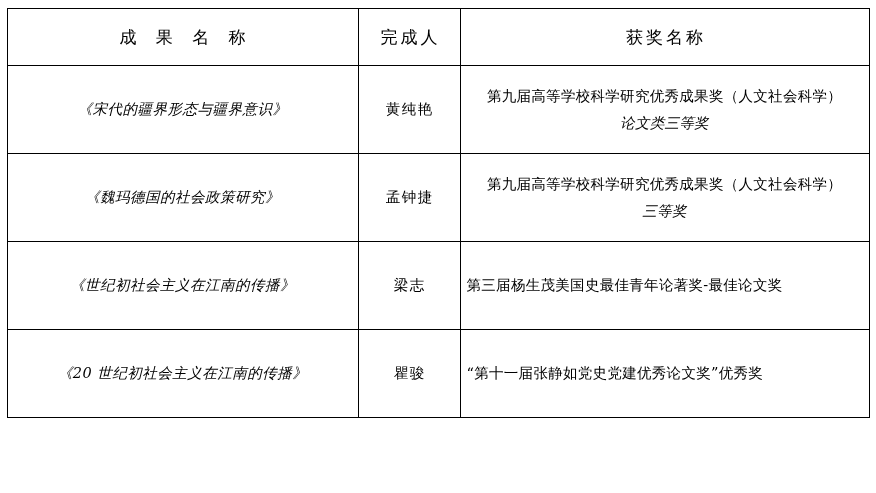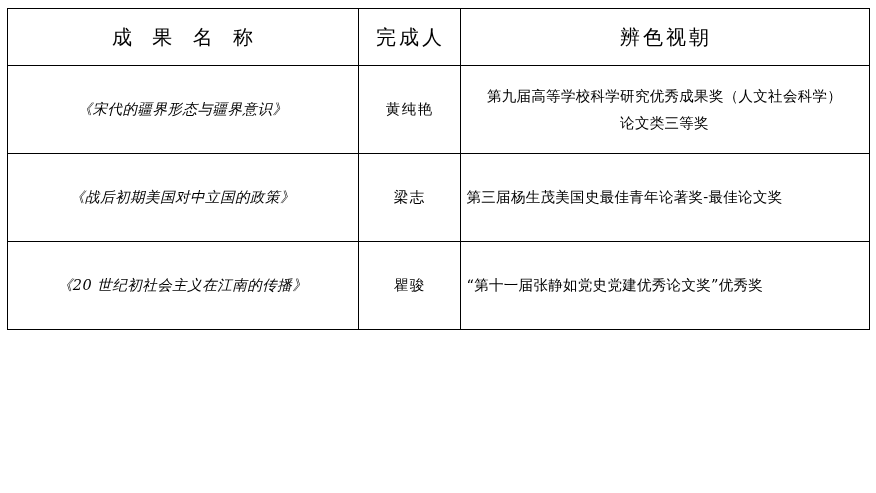--- a/index.html
+++ b/index.html
@@ -35,21 +35,21 @@
     font-weight: normal;
   }
   
   col.c1 { width: 351px; }
   col.c2 { width: 102px; }
   col.c3 { width: 409px; }
 
   thead th {
     height: 56px;
     text-align: center;
-    font-size: 20px;
+    font-size: 17px;
     letter-spacing: 4px;
     font-family: "DejaVu Serif", "Liberation Serif", serif;
   }
   thead th.h-name {
     letter-spacing: 7px;
     text-indent: 7px;
   }
   thead th.h-person {
     letter-spacing: 3px;
     text-indent: 3px;
@@ -77,50 +77,59 @@
     text-align: center;
     padding-left: 8px;
     padding-right: 8px;
     letter-spacing: 0.3px;
   }
   td.col-award.center {
     text-align: left;
   }
   .award-line2 {
     display: block;
+    font-style: italic;
   }
 </style>
 </head>
 <body>
 
 <div class="page">
   <table class="award-table">
     <colgroup>
       <col class="c1">
       <col class="c2">
       <col class="c3">
     </colgroup>
     <thead>
       <tr>
         <th class="h-name">成 果 名 称</th>
         <th class="h-person">完成人</th>
-        <th class="h-award">辨色视朝</th>
+        <th class="h-award">获奖名称</th>
       </tr>
     </thead>
     <tbody>
       <tr>
         <td class="col-title">《宋代的疆界形态与疆界意识》</td>
         <td class="col-person">黄纯艳</td>
         <td class="col-award">
           <span>第九届高等学校科学研究优秀成果奖（人文社会科学）</span>
           <span class="award-line2">论文类三等奖</span>
         </td>
       </tr>
       <tr>
-        <td class="col-title">《战后初期美国对中立国的政策》</td>
+        <td class="col-title">《魏玛德国的社会政策研究》</td>
+        <td class="col-person">孟钟捷</td>
+        <td class="col-award">
+          <span>第九届高等学校科学研究优秀成果奖（人文社会科学）</span>
+          <span class="award-line2">三等奖</span>
+        </td>
+      </tr>
+      <tr>
+        <td class="col-title">《世纪初社会主义在江南的传播》</td>
         <td class="col-person">梁志</td>
         <td class="col-award center">
           <span>第三届杨生茂美国史最佳青年论著奖-最佳论文奖</span>
         </td>
       </tr>
       <tr>
         <td class="col-title">《20 世纪初社会主义在江南的传播》</td>
         <td class="col-person">瞿骏</td>
         <td class="col-award center">
           <span>“第十一届张静如党史党建优秀论文奖”优秀奖</span>

